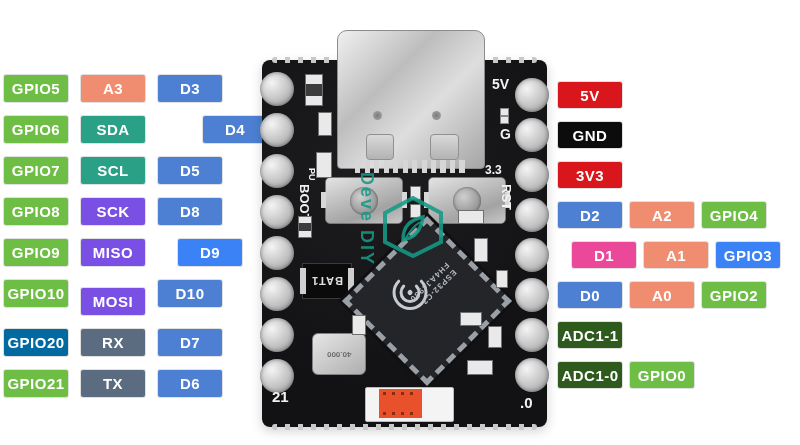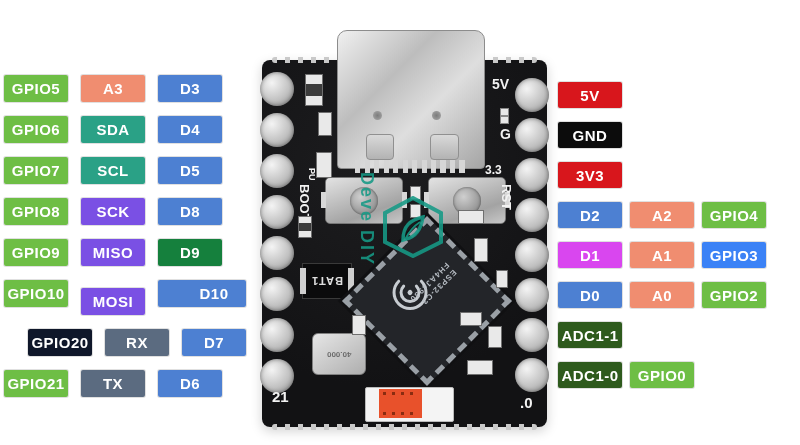--- a/index.html
+++ b/index.html
@@ -96,44 +96,44 @@
 
   <div class="pin-col" id="left-pin-rows">
       <div class="pin-row">
         <div class="pin-box" style="background: rgb(110, 190, 69);">GPIO5</div>
         <div class="pin-box" style="background: rgb(240, 141, 112);">A3</div>
         <div class="pin-box" style="background: rgb(77, 128, 210);">D3</div>
       </div>
       <div class="pin-row">
         <div class="pin-box" style="background: rgb(110, 190, 69);">GPIO6</div>
         <div class="pin-box" style="background: rgb(42, 161, 134);">SDA</div>
-        <div class="pin-box" style="background: rgb(77, 128, 210);">D4</div>
+        <div class="pin-box" style="background: rgb(77, 128, 210); margin-left: 45px;">D4</div>
       </div>
       <div class="pin-row">
         <div class="pin-box" style="background: rgb(110, 190, 69);">GPIO7</div>
         <div class="pin-box" style="background: rgb(42, 161, 134);">SCL</div>
         <div class="pin-box" style="background: rgb(77, 128, 210);">D5</div>
       </div>
       <div class="pin-row">
         <div class="pin-box" style="background: rgb(110, 190, 69);">GPIO8</div>
         <div class="pin-box" style="background: rgb(122, 80, 228);">SCK</div>
         <div class="pin-box" style="background: rgb(77, 128, 210);">D8</div>
       </div>
       <div class="pin-row">
         <div class="pin-box" style="background: rgb(110, 190, 69);">GPIO9</div>
         <div class="pin-box" style="background: rgb(122, 80, 228);">MISO</div>
-        <div class="pin-box" style="background: #15803d;">D9</div>
+        <div class="pin-box" style="background: #3b82f6; margin-left: 20px;">D9</div>
       </div>
       <div class="pin-row">
         <div class="pin-box" style="background: rgb(110, 190, 69);">GPIO10</div>
         <div class="pin-box" style="background: rgb(122, 80, 228); margin-top: 8px;">MOSI</div>
-        <div class="pin-box" style="background: rgb(77, 128, 210); padding-left: 24px;">D10</div>
-      </div>
-      <div class="pin-row">
-        <div class="pin-box" style="background: #0f172a; margin-left: 24px;">GPIO20</div>
+        <div class="pin-box" style="background: rgb(77, 128, 210);">D10</div>
+      </div>
+      <div class="pin-row">
+        <div class="pin-box" style="background: #0369a1;">GPIO20</div>
         <div class="pin-box" style="background: rgb(91, 107, 128);">RX</div>
         <div class="pin-box" style="background: rgb(77, 128, 210);">D7</div>
       </div>
       <div class="pin-row">
         <div class="pin-box" style="background: rgb(110, 190, 69);">GPIO21</div>
         <div class="pin-box" style="background: rgb(91, 107, 128);">TX</div>
         <div class="pin-box" style="background: rgb(77, 128, 210);">D6</div>
       </div>
     </div>
 
@@ -146,21 +146,21 @@
       </div>
       <div class="pin-row">
         <div class="pin-box" style="background: rgb(216, 22, 28);">3V3</div>
       </div>
       <div class="pin-row">
         <div class="pin-box" style="background: rgb(77, 128, 210);">D2</div>
         <div class="pin-box" style="background: rgb(240, 141, 112);">A2</div>
         <div class="pin-box" style="background: rgb(110, 190, 69); text-align: right;">GPIO4</div>
       </div>
       <div class="pin-row">
-        <div class="pin-box" style="background: #d946ef;">D1</div>
+        <div class="pin-box" style="background: #ec4899; margin-left: 14px;">D1</div>
         <div class="pin-box" style="background: rgb(240, 141, 112);">A1</div>
         <div class="pin-box" style="background: #3b82f6;">GPIO3</div>
       </div>
       <div class="pin-row">
         <div class="pin-box" style="background: rgb(77, 128, 210);">D0</div>
         <div class="pin-box" style="background: rgb(240, 141, 112);">A0</div>
         <div class="pin-box" style="background: rgb(110, 190, 69);">GPIO2</div>
       </div>
       <div class="pin-row">
         <div class="pin-box" style="background: rgb(46, 90, 29);">ADC1-1</div>

